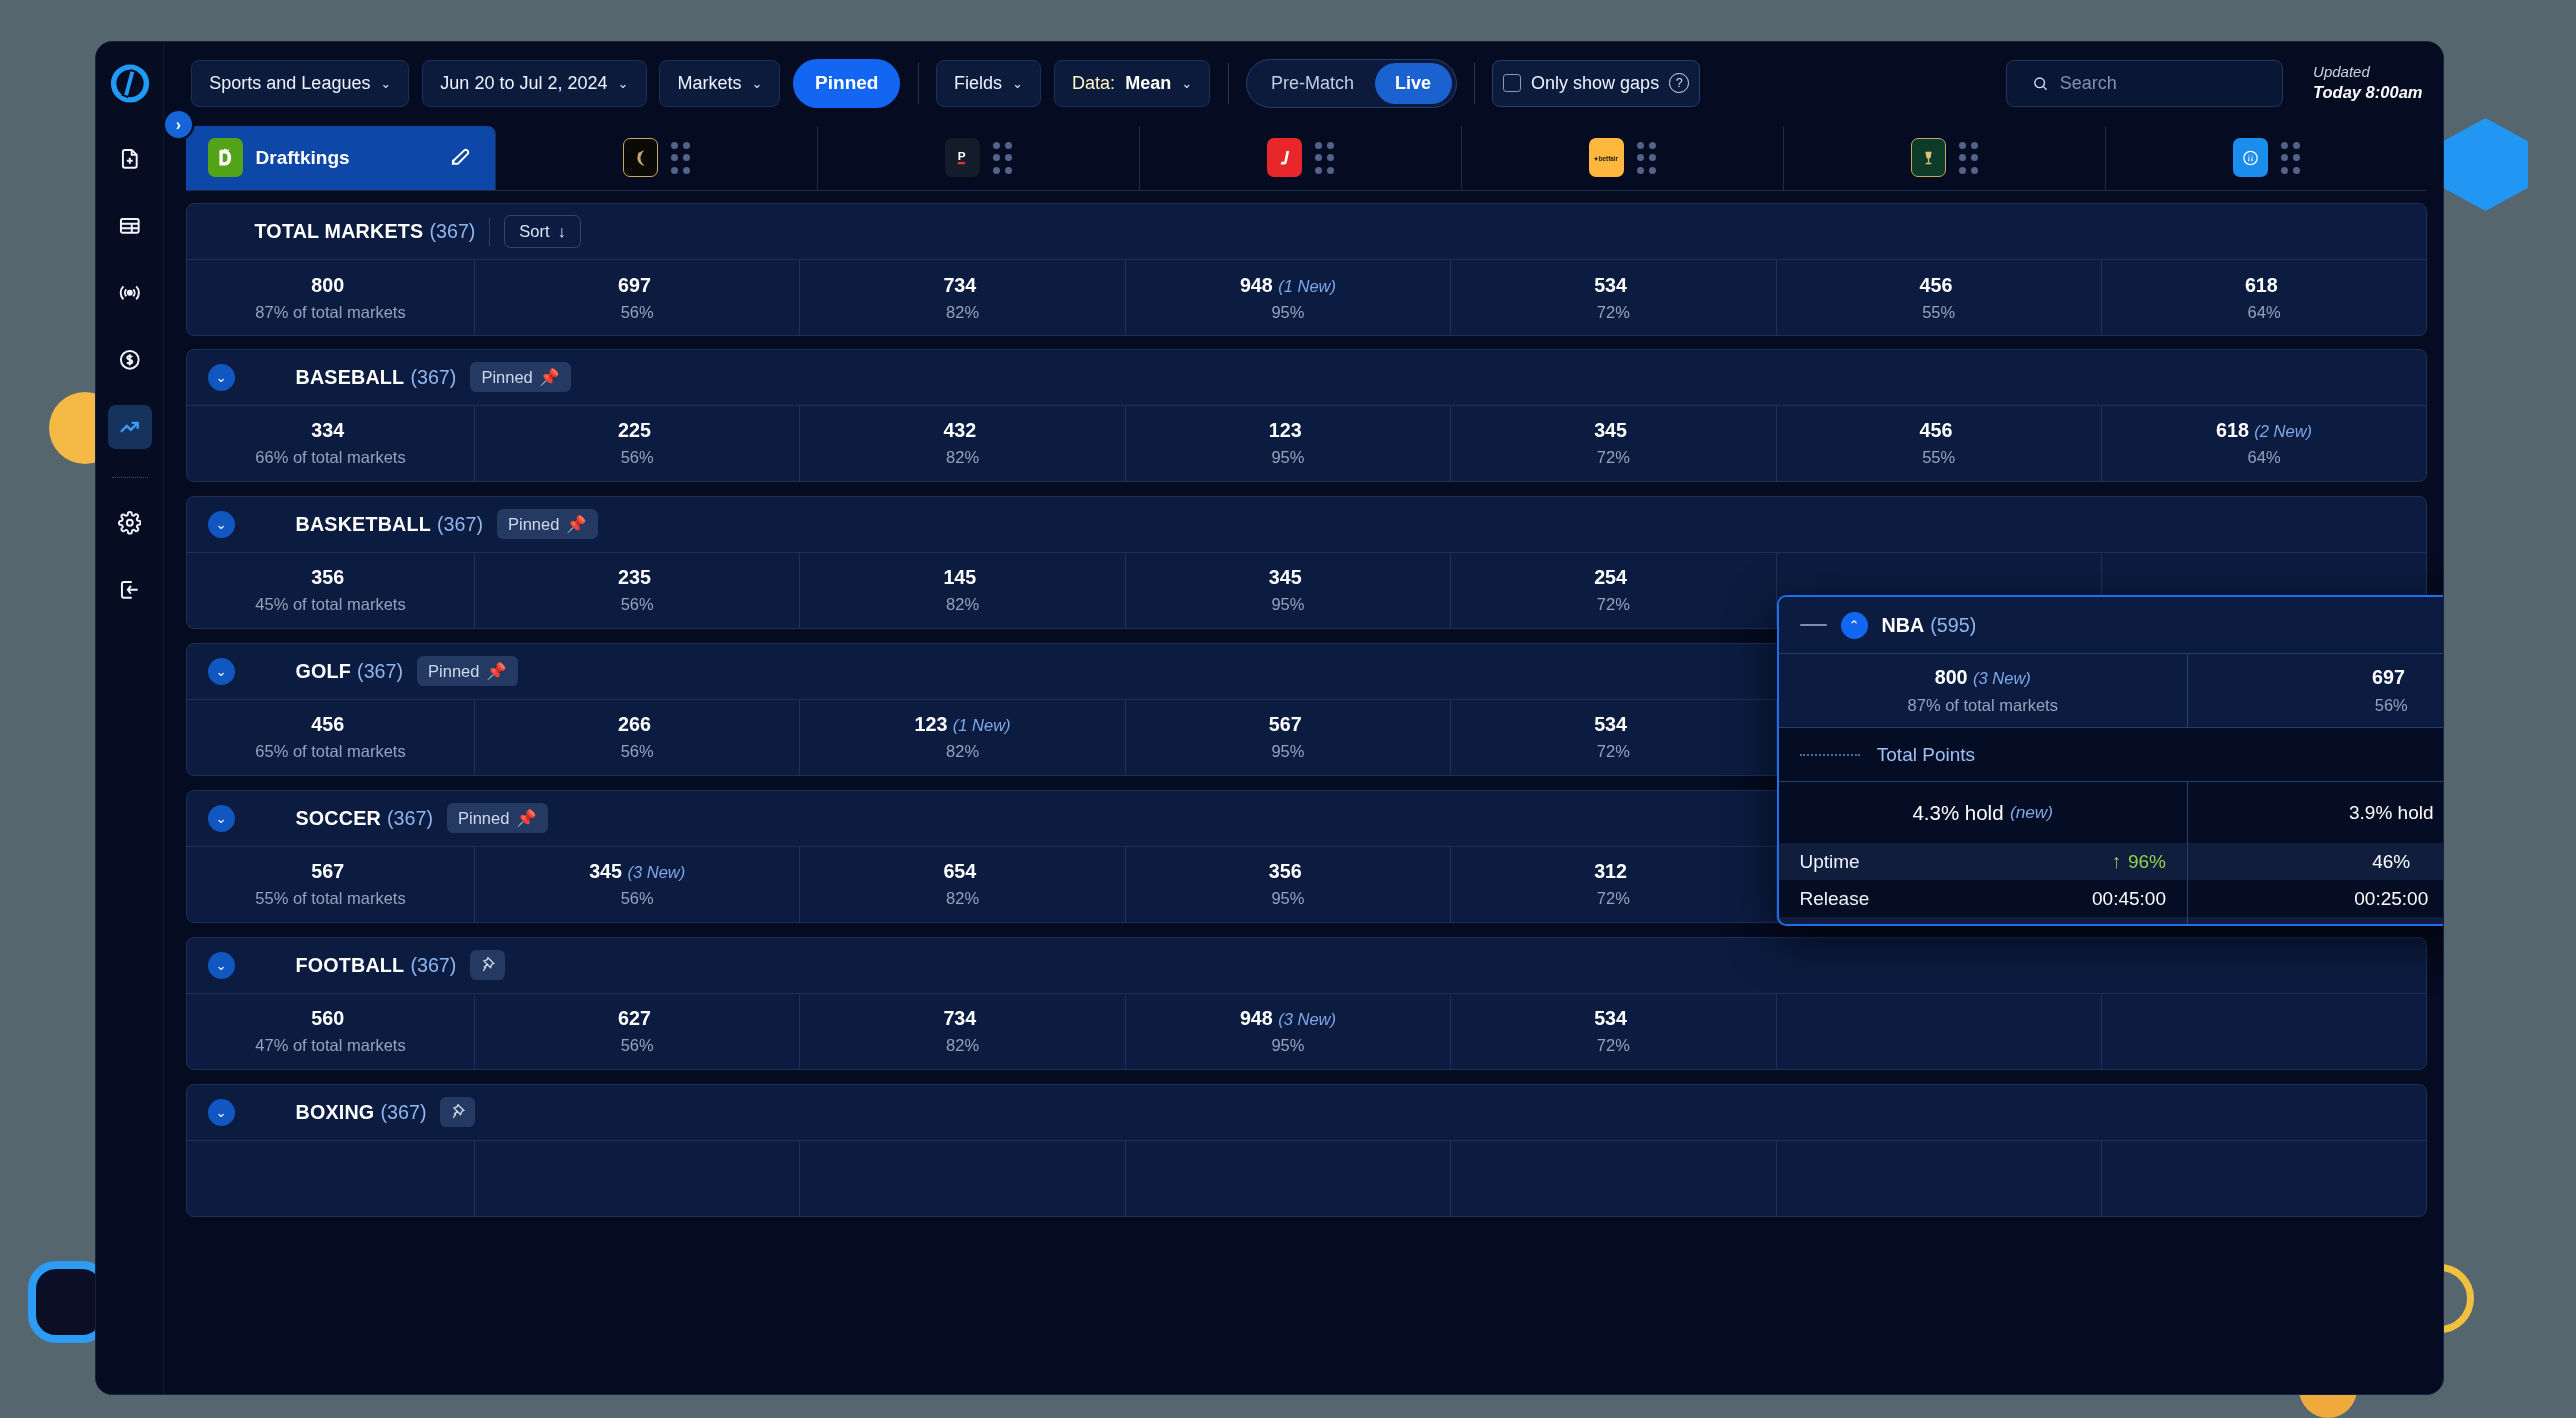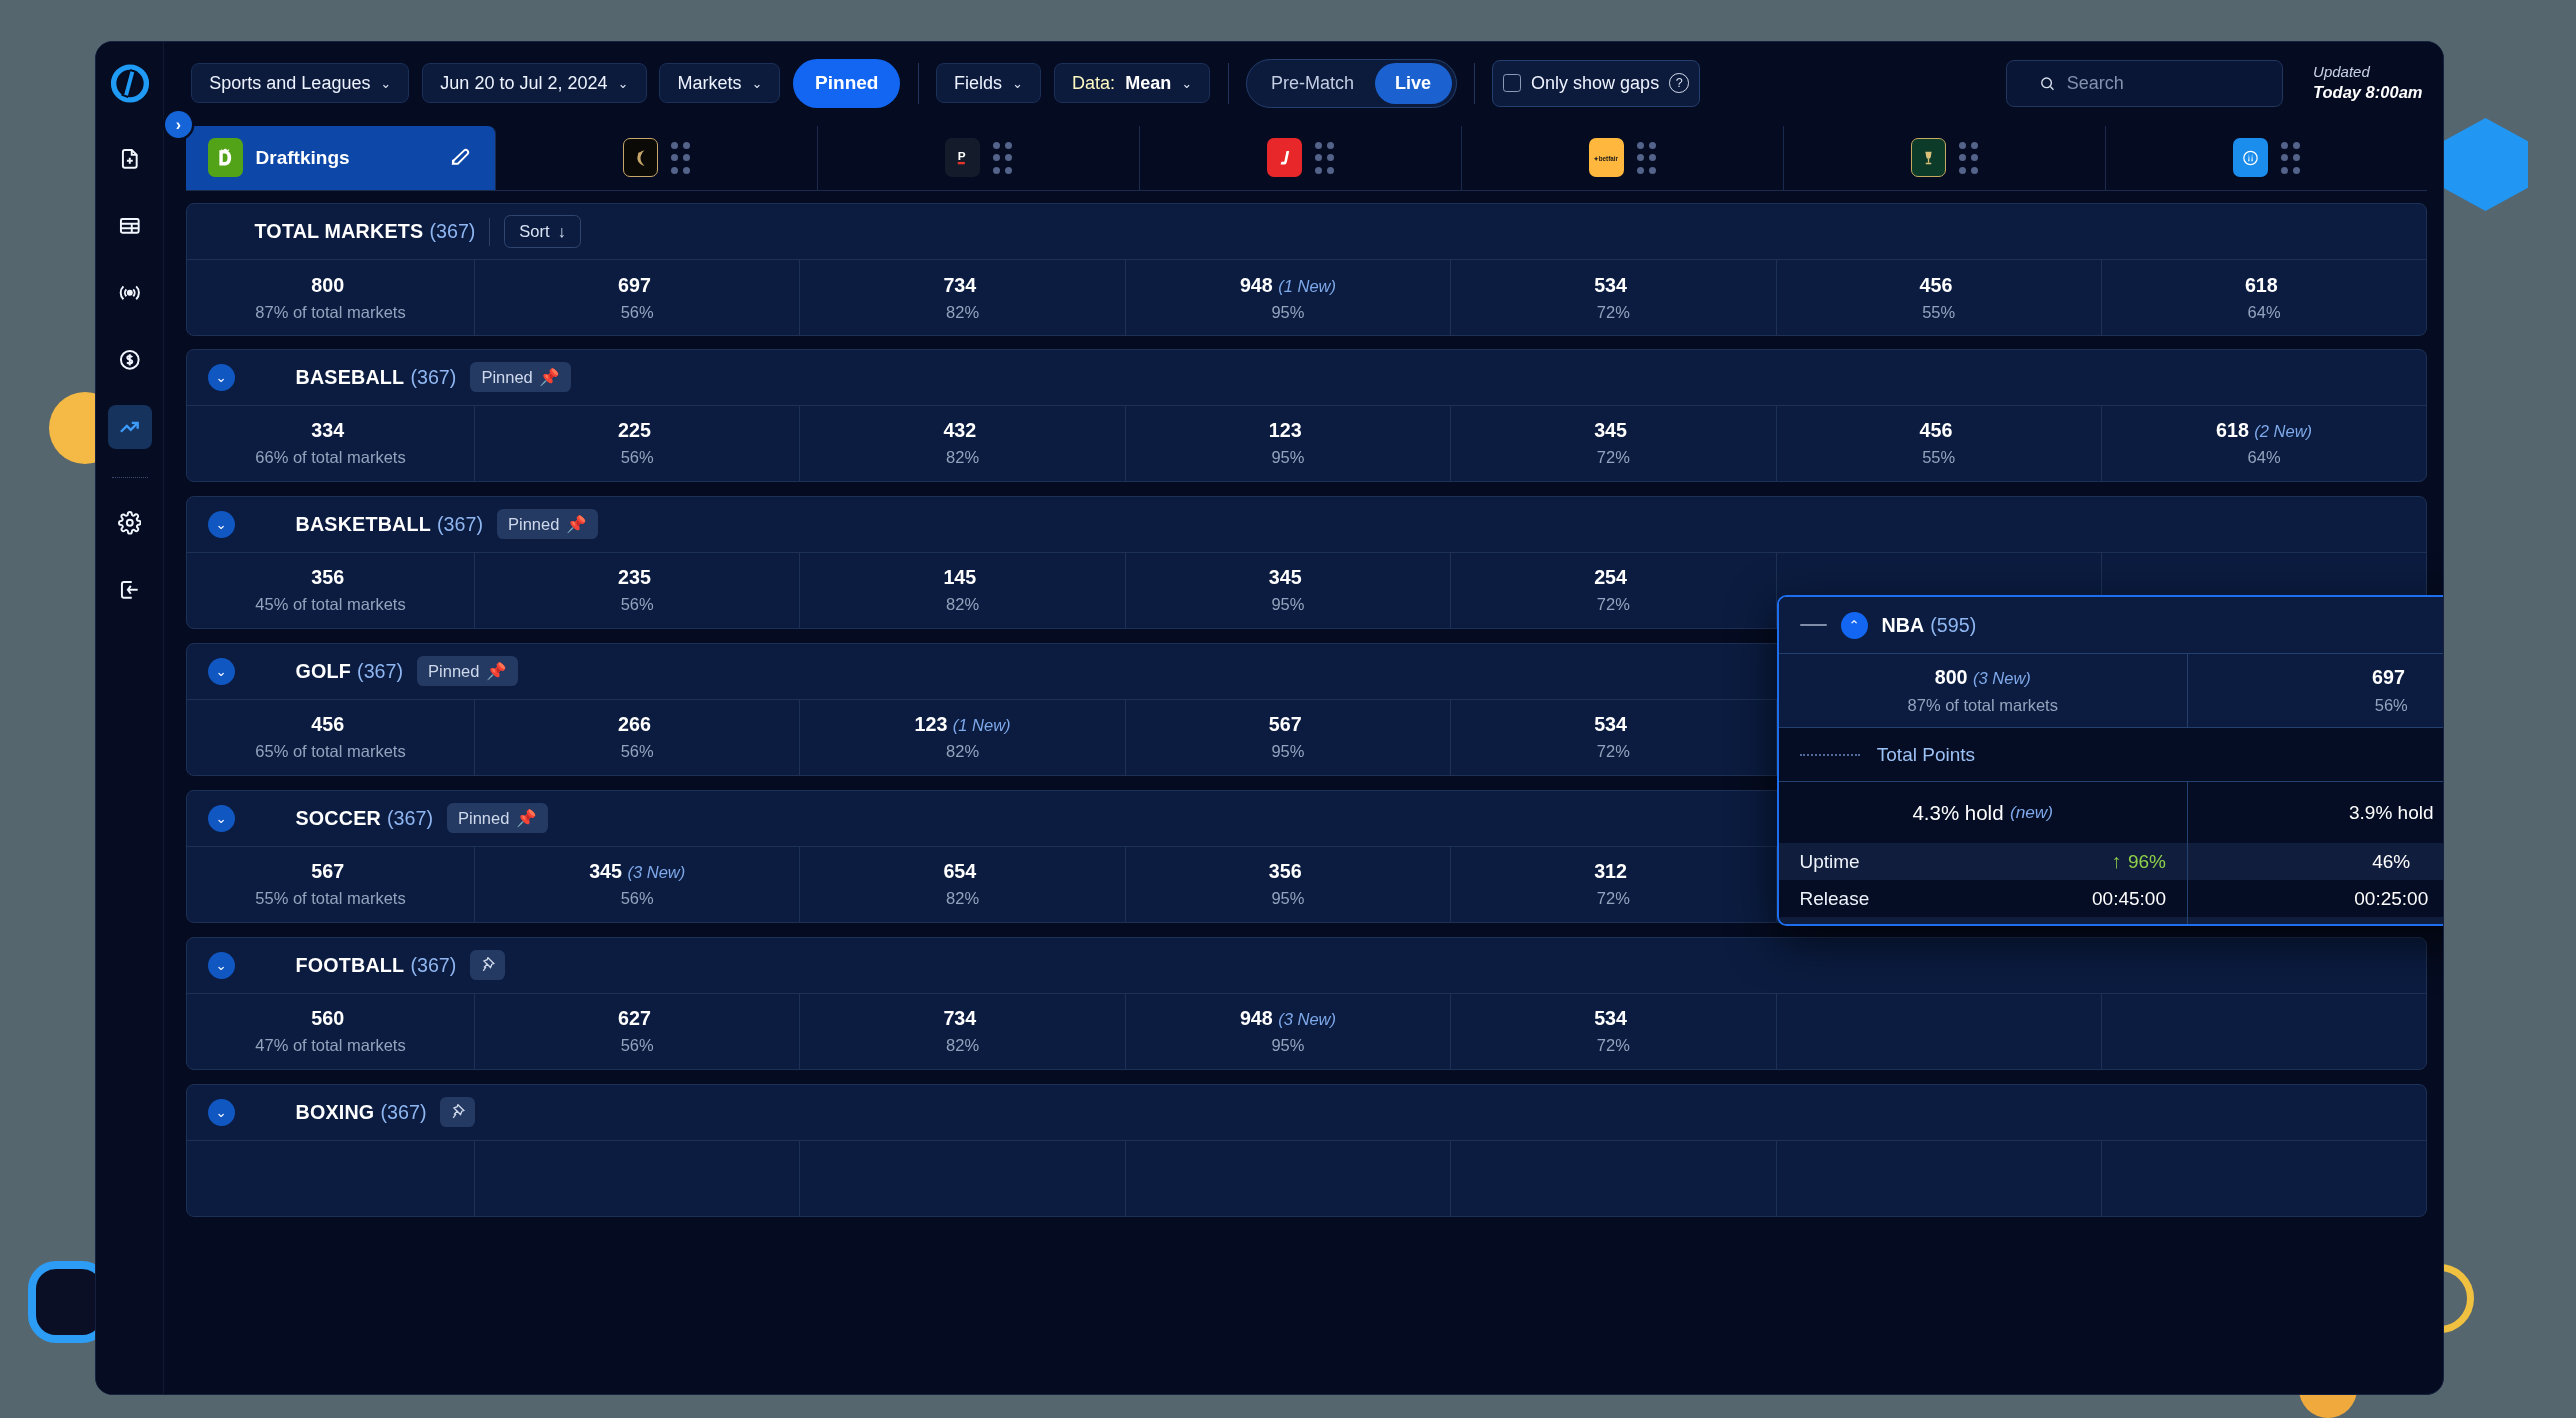--- a/index.html
+++ b/index.html
@@ -83,21 +83,21 @@
   .main { flex: 1; display: flex; flex-direction: column; min-width: 0; position: relative; }
 
   
   .toolbar {
     height: 82px; flex: 0 0 82px;
     display: flex; align-items: center;
     padding: 0 20.5px 0 27px; gap: 12.6px;
     background: #050b20;
   }
   .ctl {
-    height: 40px; padding: 0 17.3px;
+    height: 47px; padding: 0 17.3px;
     background: #0c1a3c; border: 0.8px solid #1c3059;
     border-radius: 7.9px; color: #edf3ff;
     display: flex; align-items: center; gap: 10.2px;
     font-size: 18px; white-space: nowrap;
   }
   .ctl .chev { font-size: 12.6px; opacity: .95; }
   .ctl-label-dim { color: #fef9c3; }
   .ctl-label-strong { font-weight: bold; color: #fff; }
   .apply-btn {
     height: 49px; padding: 0 22px; border-radius: 24.4px;
@@ -125,21 +125,21 @@
   }
   .cbox { width: 18px; height: 18px; border: 1.6px solid #8d9ab5; border-radius: 3.2px; }
   .qmark {
     width: 19.7px; height: 19.7px; border-radius: 50%;
     border: 1.6px solid #d6ddec; color: #d6ddec;
     font-size: 12.6px; display: flex; align-items: center; justify-content: center;
   }
   .search-box {
     height: 47px; width: 277px; margin-left: auto;
     background: #0a1635; border: 0.8px solid #22365e; border-radius: 7.9px;
-    display: flex; align-items: center; gap: 11px; padding: 0 32px;
+    display: flex; align-items: center; gap: 11px; padding: 0 25px;
   }
   .search-box input {
     background: transparent; border: none; outline: none;
     color: #e9eefb; font-size: 18px; font-family: inherit; width: 100%;
   }
   .search-box input::placeholder { color: #8391ad; }
   .updated { margin-left: 17.3px; line-height: 1.25; font-style: italic; }
   .updated .u1 { font-size: 15px; color: #c9d3e6; }
   .updated .u2 { font-size: 16.5px; color: #fff; font-weight: bold; }
 

